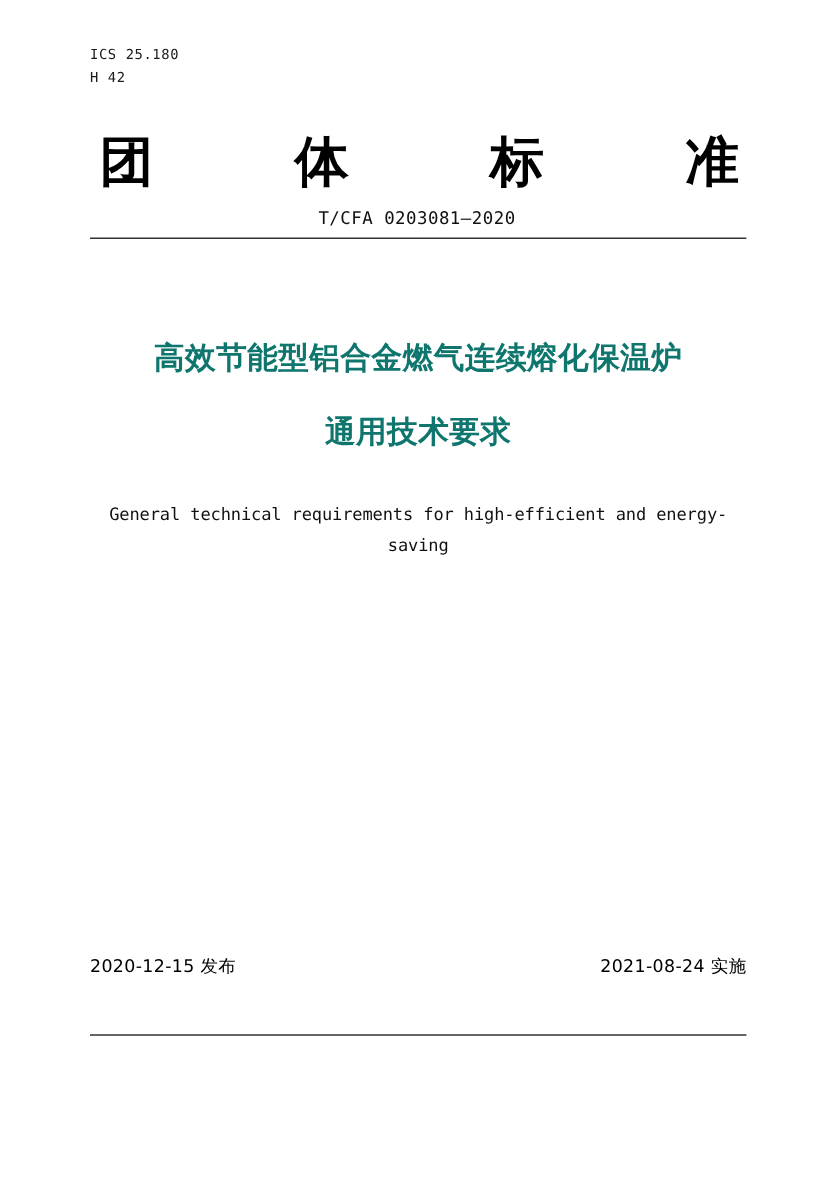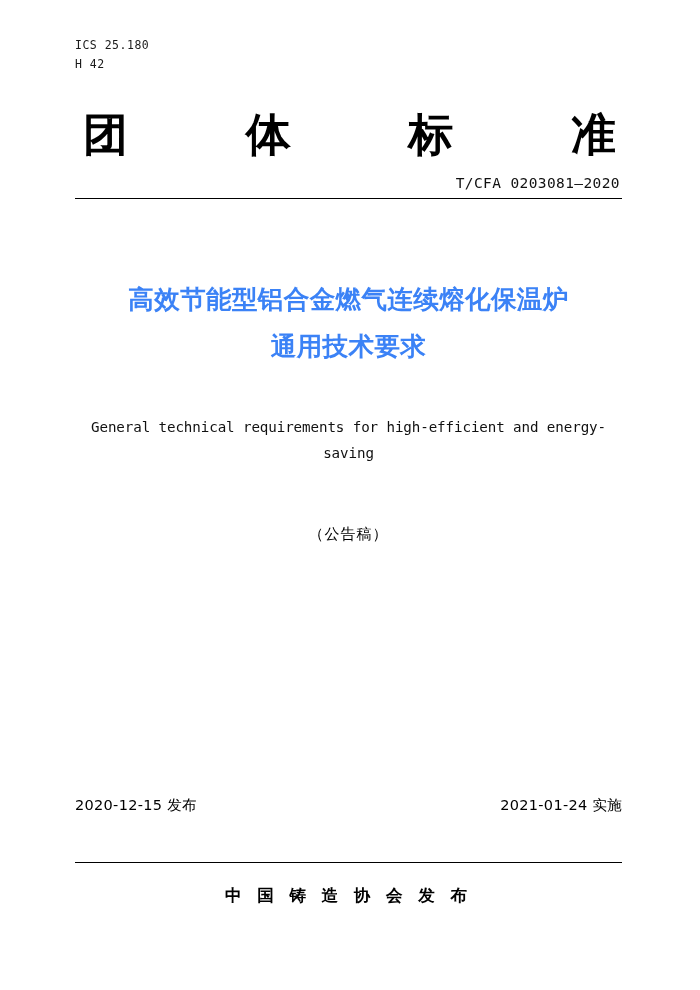--- a/index.html
+++ b/index.html
@@ -46,21 +46,21 @@
   .std-band span {
     font-family: "DejaVu Sans", sans-serif;
     font-size: 45px;
     font-weight: 700;
     letter-spacing: 0;
     line-height: 1;
     color: #000;
   }
 
   .std-number {
-    text-align: right;
+    text-align: center;
     font-family: "DejaVu Sans Mono", monospace;
     font-size: 14.5px;
     letter-spacing: 0.4px;
     margin-top: 18px;
     padding-right: 2px;
     color: #111;
   }
 
   .rule {
     margin-top: 7px;
@@ -70,26 +70,26 @@
 
   
   .title-cn {
     margin-top: 78px;
     text-align: center;
     font-family: "DejaVu Sans", sans-serif;
     font-size: 25.5px;
     font-weight: 700;
     line-height: 1.75;
     letter-spacing: 0.4px;
-    color: #3b82f6;
+    color: #0f766e;
   }
-  .title-cn div + div { margin-top: 2px; }
+  .title-cn div + div { margin-top: 16px; }
 
   .title-en {
-    margin-top: 46px;
+    margin-top: 34px;
     text-align: center;
     font-family: "DejaVu Sans Mono", monospace;
     font-size: 14.2px;
     line-height: 1.85;
     letter-spacing: -0.1px;
     color: #111;
   }
 
   .draft-note {
     margin-top: 58px;
@@ -160,24 +160,22 @@
 
   <div class="title-cn">
     <div>高效节能型铝合金燃气连续熔化保温炉</div>
     <div>通用技术要求</div>
   </div>
 
   <div class="title-en">
     <div>General technical requirements for high-efficient and energy-saving</div>
   </div>
 
-  <div class="draft-note">（公告稿）</div>
 
   <div class="dates">
     <div class="date-text">2020-12-15 发布</div>
-    <div class="date-text">2021-01-24 实施</div>
+    <div class="date-text">2021-08-24 实施</div>
   </div>
 
   <div class="footer-rule"></div>
 
-  <div class="issuer">中 国 铸 造 协 会   发 布</div>
 
 </div>
 
 </body></html>

